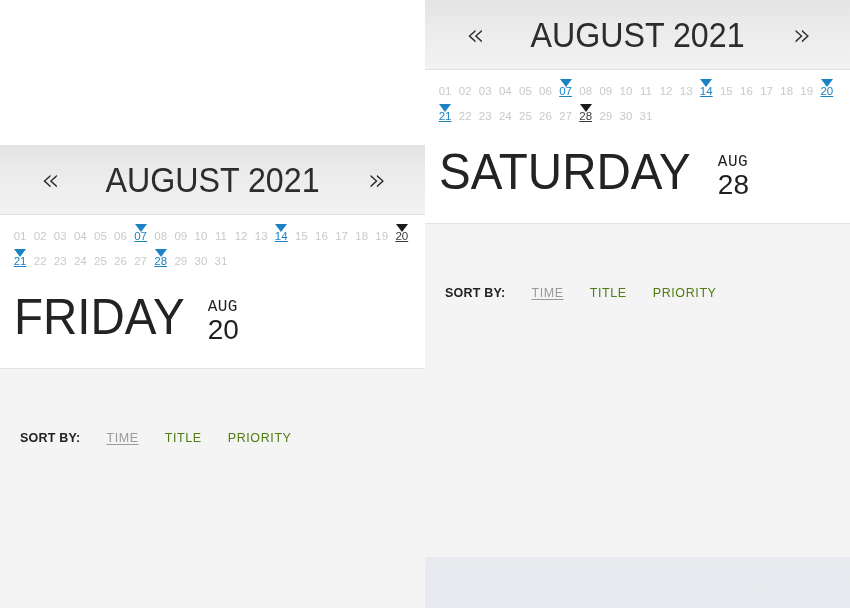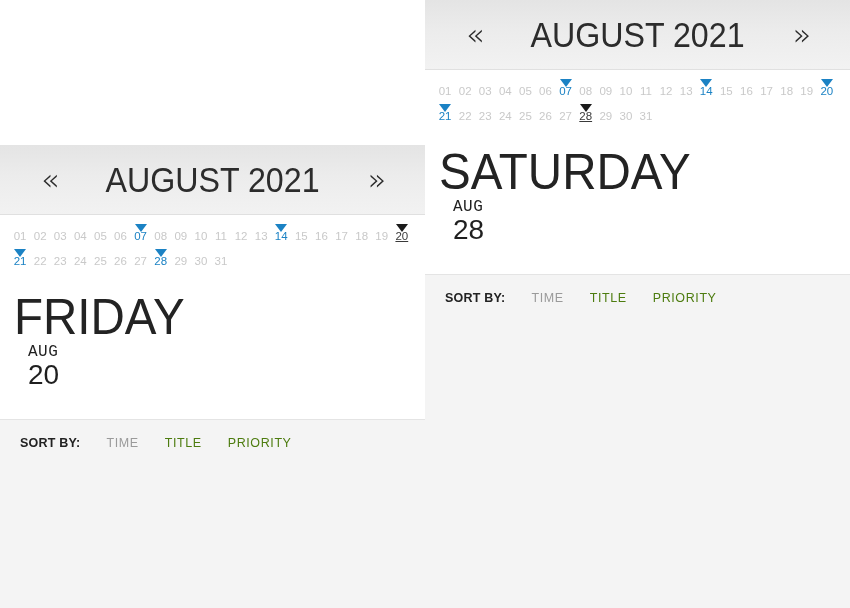--- a/index.html
+++ b/index.html
@@ -92,20 +92,21 @@
     text-align: center;
     font-size: 11.5px;
     line-height: 25px;
     color: #c9c9c9;
     font-family: "Liberation Sans Narrow", "Liberation Sans", sans-serif;
     cursor: pointer;
     user-select: none;
   }
   .day-cell.has-event {
     color: #1b82c4;
+    text-decoration: underline;
     text-underline-offset: 1px;
   }
   .day-cell.selected {
     color: #3a3a3a;
     text-decoration: underline;
     text-underline-offset: 1px;
   }
   .day-cell .marker {
     position: absolute;
     top: 0px;
@@ -116,25 +117,24 @@
     border-left: 6px solid transparent;
     border-right: 6px solid transparent;
     border-top: 8px solid #1b82c4;
   }
   .day-cell.selected .marker { border-top-color: #1b1b1b; }
   .day-cell.empty { visibility: hidden; }
 
   
   .date-head {
     display: flex;
-    align-items: flex-start;
-    padding: 8px 0 30px 14px;
+    align-items: flex-end;
+    padding: 8px 0 24px 14px;
     background: #ffffff;
     border-bottom: 1px solid #e4e4e4;
-    flex-direction: column;
   }
   .weekday {
     font-size: 50px;
     line-height: 54px;
     font-weight: 300;
     color: #232323;
     font-family: "Liberation Sans Narrow", "Liberation Sans", sans-serif;
     transform: scaleX(0.95);
     transform-origin: left center;
     white-space: nowrap;
@@ -182,21 +182,23 @@
   .sort-opt {
     font-size: 12.5px;
     color: #4d7c0f;
     font-family: "Liberation Sans Narrow", "Liberation Sans", sans-serif;
     letter-spacing: 0.6px;
     cursor: pointer;
     user-select: none;
   }
   .sort-opt.active {
     color: #9a9a9a;
+    text-decoration: underline;
     text-underline-offset: 2px;
+    margin-top: 46px;
   }
 
   .event-list { padding: 18px 0 0 0; }
   .event-item {
     display: flex;
     align-items: center;
     padding: 0 0 0 26px;
     height: 34px;
     cursor: pointer;
   }

